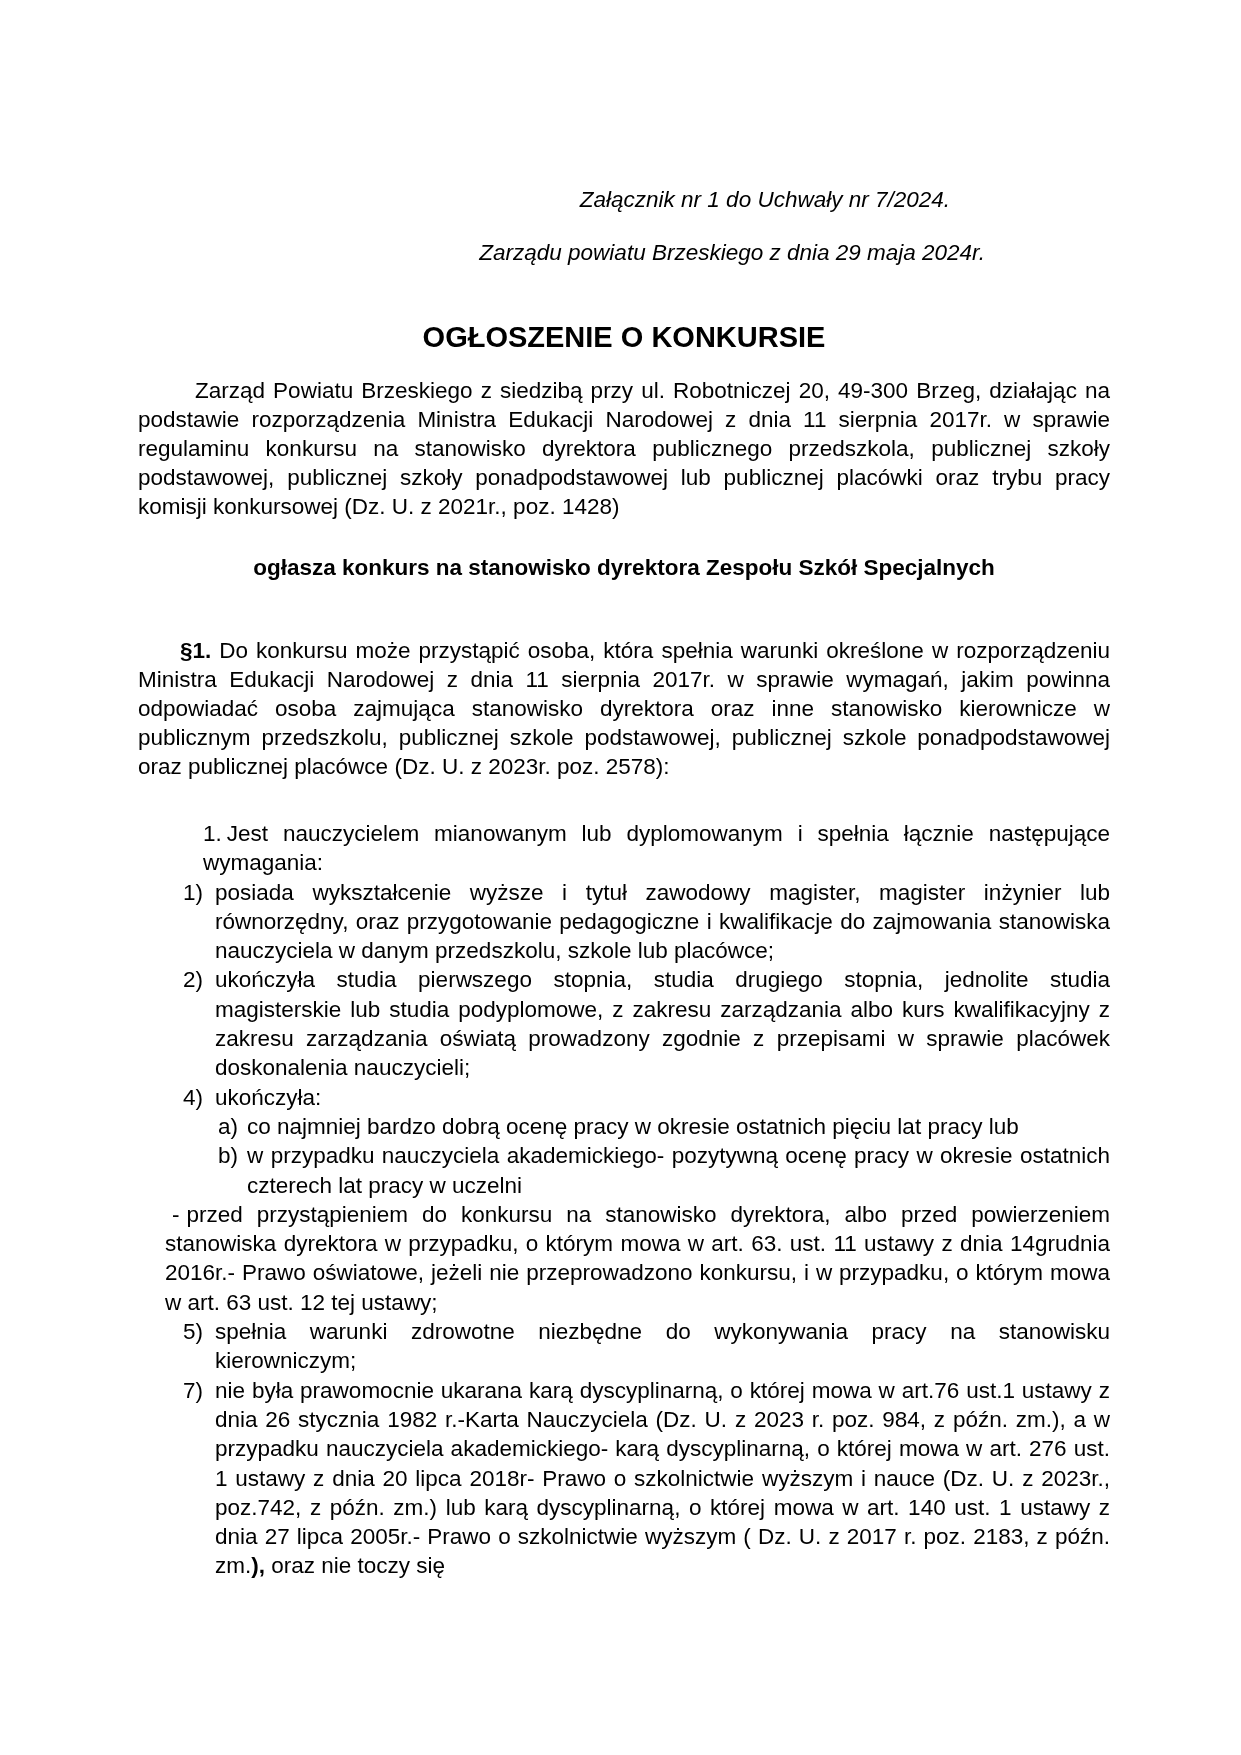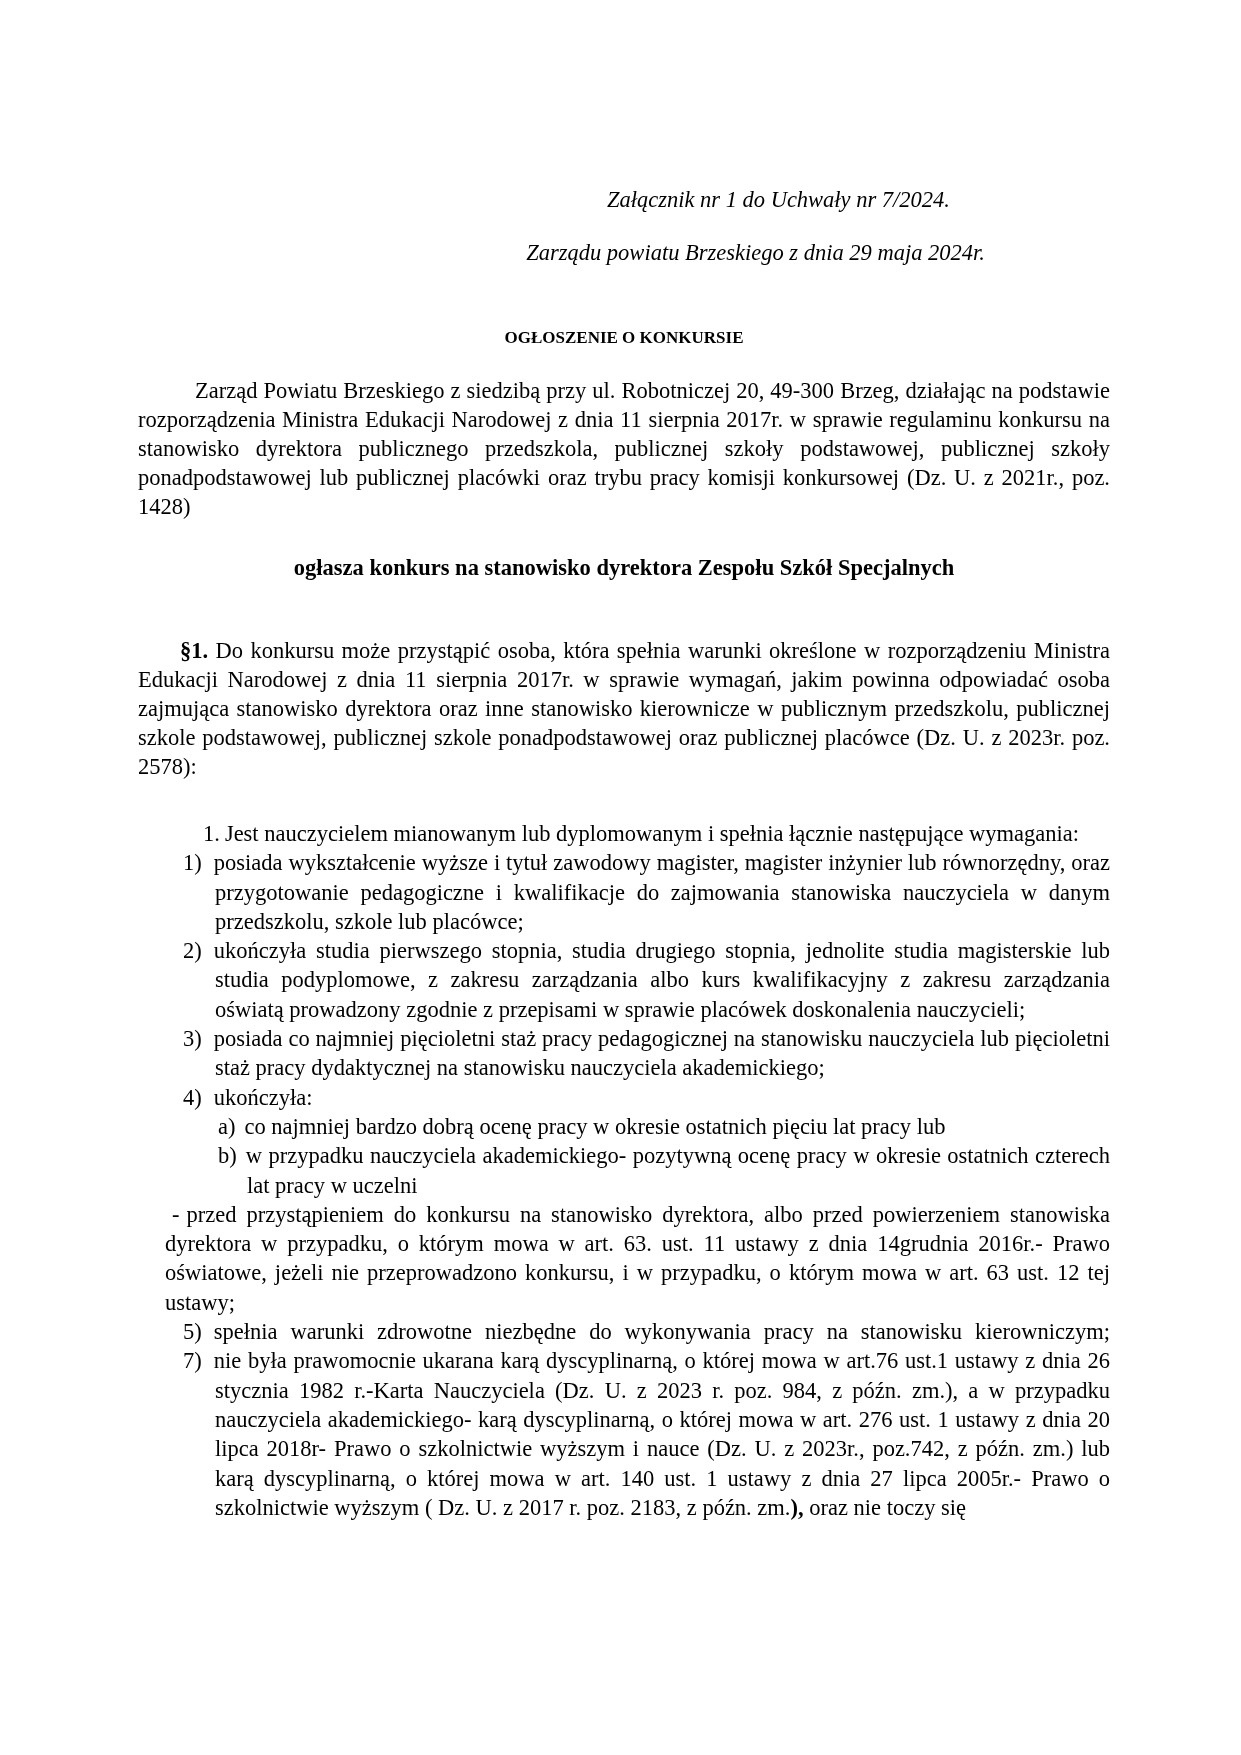--- a/index.html
+++ b/index.html
@@ -2,38 +2,38 @@
 <html lang="pl"><head>
 <meta charset="utf-8">
 <style>
   html,body{margin:0;padding:0;background:#ffffff;}
   .page{
     position:relative;
     width:1241px;
     height:1755px;
     background:#ffffff;
     color:#000;
-    font-family:Liberation Serif, serif;
+    font-family:Liberation Sans, sans-serif;
     font-size:22.5px;
     line-height:29px;
     overflow:hidden;
   }
   .content{padding:0 131px 0 138px;}
   .italic{font-style:italic;}
   .bold{font-weight:bold;}
   .right{text-align:right;}
   .center{text-align:center;}
   .justify{text-align:justify;}
 
   .attach-1{margin-top:185px;padding-right:160px;}
   .attach-2{margin-top:24px;padding-right:125px;}
 
   .doc-title{
     margin:56px 0 0 0;
-    font-size:17px;
+    font-size:29px;
     font-weight:bold;
     text-align:center;
     line-height:29px;
   }
 
   .intro{margin-top:24px;text-indent:57px;}
 
   .announce{margin-top:30px;line-height:33px;}
 
   .sec1{margin-top:52px;text-indent:42px;}
@@ -82,23 +82,20 @@
       </div>
 
       <div class="li num-paren">
         <span class="marker">1)</span><span>posiada wykształcenie wyższe i tytuł zawodowy magister, magister inżynier lub równorzędny, oraz przygotowanie pedagogiczne i kwalifikacje do zajmowania stanowiska nauczyciela w danym przedszkolu, szkole lub placówce;</span>
       </div>
 
       <div class="li num-paren">
         <span class="marker">2)</span><span>ukończyła studia pierwszego stopnia, studia drugiego stopnia, jednolite studia magisterskie lub studia podyplomowe, z zakresu zarządzania albo kurs kwalifikacyjny z zakresu zarządzania oświatą prowadzony zgodnie z przepisami w sprawie placówek doskonalenia nauczycieli;</span>
       </div>
 
-      <div class="li num-paren">
-        <span class="marker">3)</span><span>posiada co najmniej pięcioletni staż pracy pedagogicznej na stanowisku nauczyciela lub pięcioletni staż pracy dydaktycznej na stanowisku nauczyciela akademickiego;</span>
-      </div>
 
       <div class="li num-paren">
         <span class="marker">4)</span><span>ukończyła:</span>
       </div>
 
       <div class="li letter">
         <span class="marker">a)</span><span>co najmniej bardzo dobrą ocenę pracy w okresie ostatnich pięciu lat pracy lub</span>
       </div>
 
       <div class="li letter">

